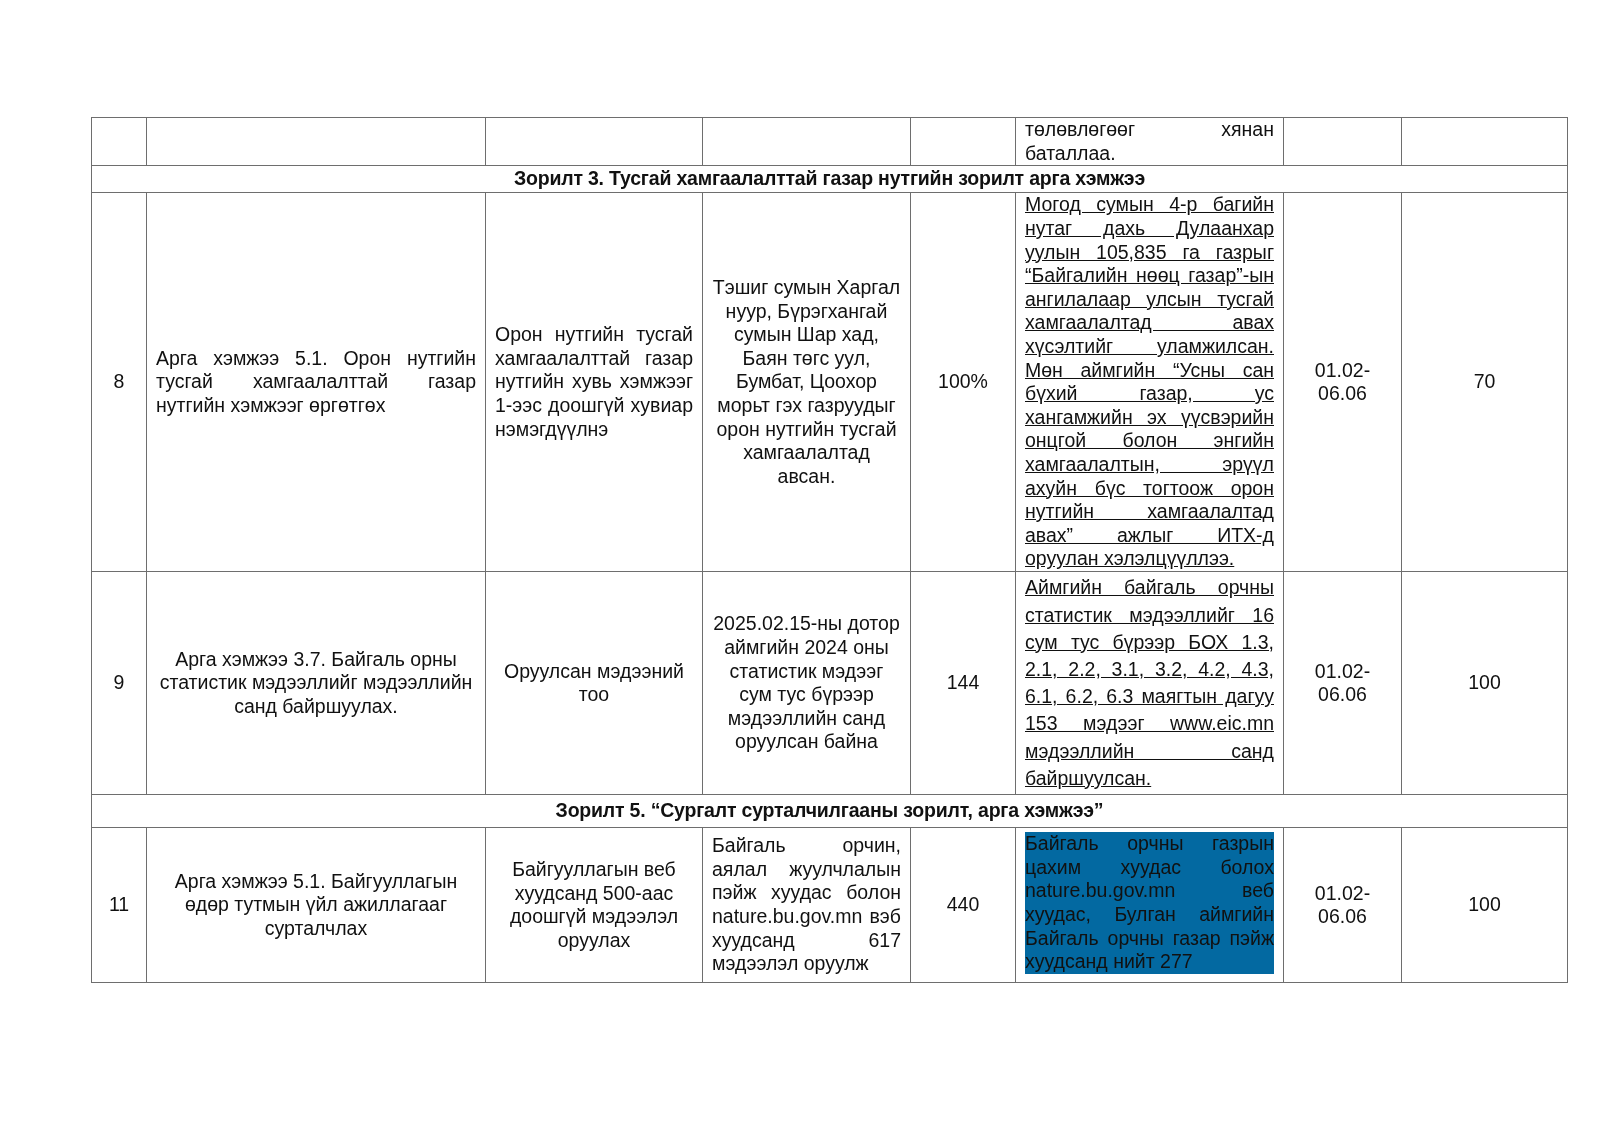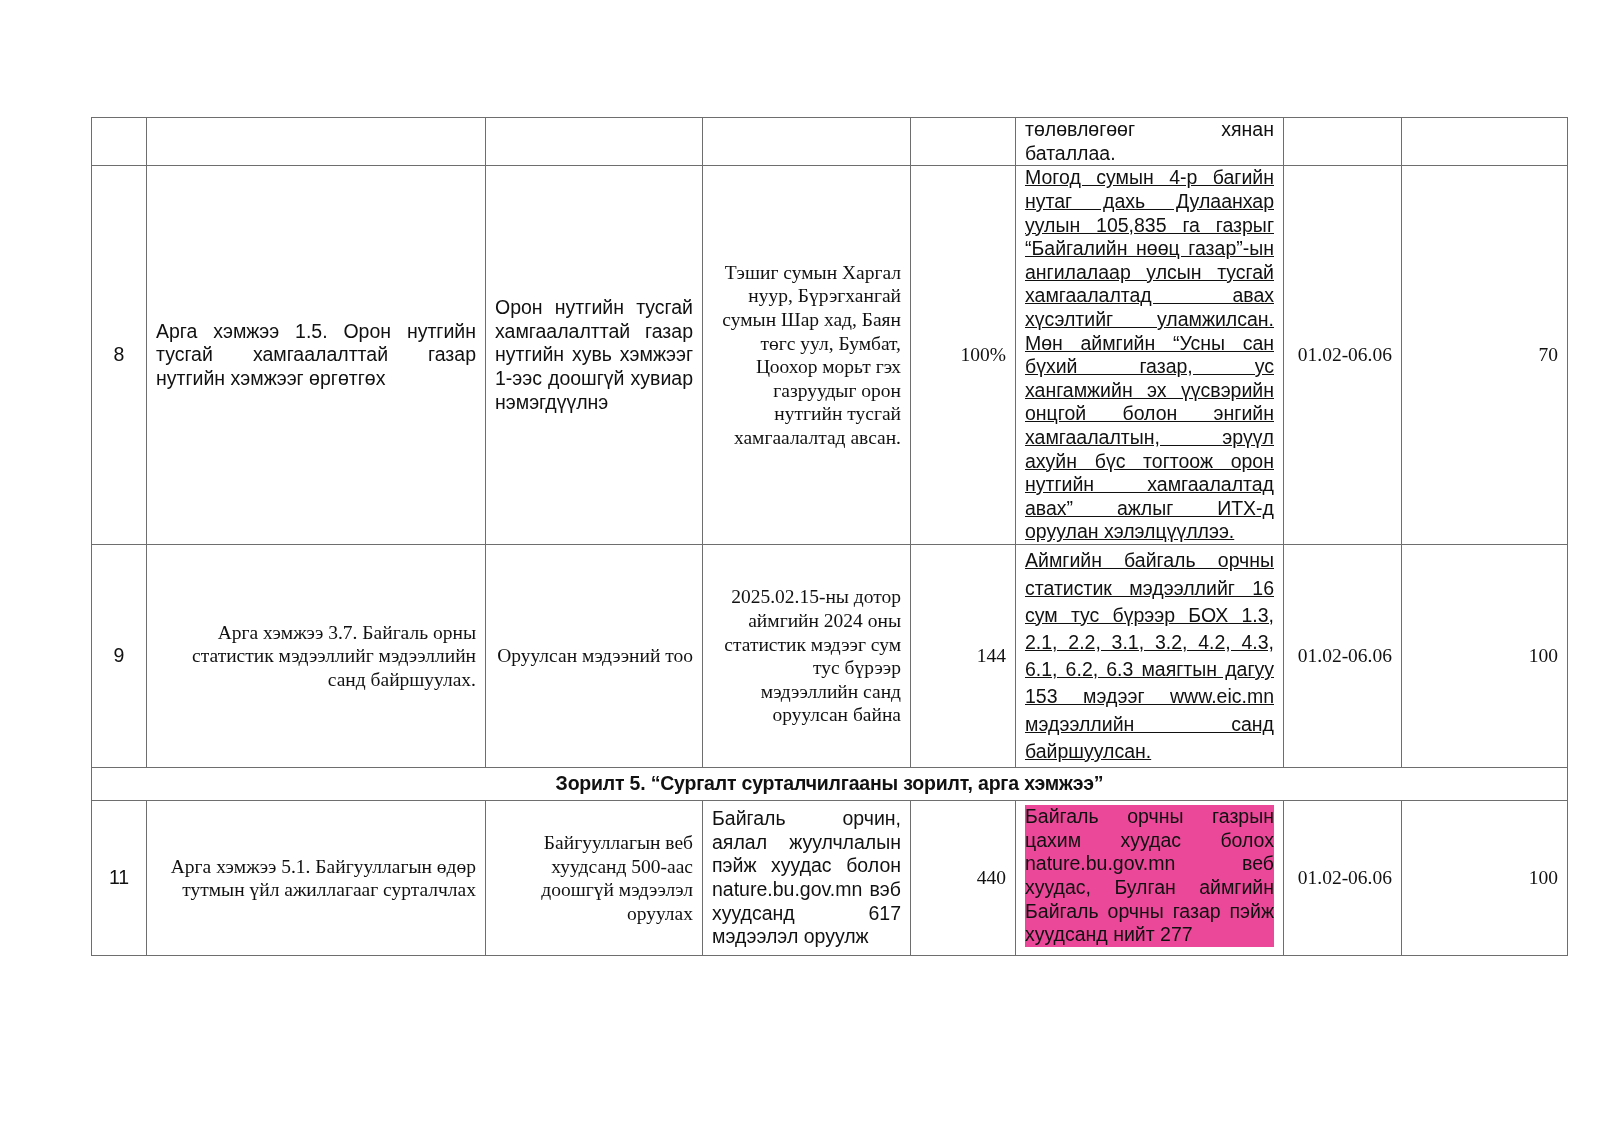--- a/index.html
+++ b/index.html
@@ -3,31 +3,31 @@
 <meta charset="utf-8">
 <style>
   html, body { margin: 0; padding: 0; background: #ffffff; }
   body { width: 1600px; height: 1131px; position: relative; overflow: hidden;
          font-family: "Liberation Sans", sans-serif; color: #111; }
   .page { position: absolute; left: 91px; top: 117px; width: 1476px; }
   table.plan { border-collapse: collapse; width: 1476px; table-layout: fixed; }
   table.plan td { border: 1.5px solid #6e6e6e; padding: 0 9px; vertical-align: middle;
                   font-size: 19.5px; line-height: 23.6px; overflow: hidden; }
   table.plan td.num { text-align: center; padding: 0; }
-  td.center { text-align: right; font-family: Liberation Serif, serif; }
+  td.center { text-align: center; }
   td.justify { text-align: justify; text-align-last: left; }
   td.objective { font-weight: bold; text-align: center; font-size: 19.5px; height: 26px;
                  font-family: "Liberation Sans", sans-serif; letter-spacing: -0.2px; }
   tr.cont td { height: 46px; vertical-align: top; }
   tr.r8 td { height: 378px; }
   tr.r9 td { height: 222px; }
   tr.r10 td { height: 148px; margin-top: 8px; }
   tr.r8 td.result, tr.r9 td.result { vertical-align: middle; }
   tr.r10 td.clip { vertical-align: top; }
-  .shaded { background: #ec4899; display: block; }
+  .shaded { background: #0369a1; display: block; }
   td.result { padding: 0 9px; text-decoration: underline; }
 </style>
 </head>
 <body>
 
 <div class="page">
   <table class="plan">
     <colgroup>
       <col style="width:55px">
       <col style="width:339px">
@@ -43,23 +43,26 @@
         <td class="num"></td>
         <td></td>
         <td></td>
         <td></td>
         <td></td>
         <td class="justify">төлөвлөгөөг хянан баталлаа.</td>
         <td></td>
         <td></td>
       </tr>
 
+      <tr>
+        <td colspan="8" class="objective">Зорилт 3. Тусгай хамгаалалттай газар нутгийн зорилт арга хэмжээ</td>
+      </tr>
       <tr class="r8">
         <td class="num">8</td>
-        <td class="justify">Арга хэмжээ 1.5. Орон нутгийн тусгай хамгаалалттай газар нутгийн хэмжээг өргөтгөх</td>
+        <td class="justify">Арга хэмжээ 5.1. Орон нутгийн тусгай хамгаалалттай газар нутгийн хэмжээг өргөтгөх</td>
         <td class="justify">Орон нутгийн тусгай хамгаалалттай газар нутгийн хувь хэмжээг 1-ээс доошгүй хувиар нэмэгдүүлнэ</td>
         <td class="center">Тэшиг сумын Харгал нуур, Бүрэгхангай сумын Шар хад, Баян төгс уул, Бумбат, Цоохор морьт гэх газруудыг орон нутгийн тусгай хамгаалалтад авсан.</td>
         <td class="center">100%</td>
         <td class="justify result">Могод сумын 4-р багийн нутаг дахь Дулаанхар уулын 105,835 га газрыг “Байгалийн нөөц газар”-ын ангилалаар улсын тусгай хамгаалалтад авах хүсэлтийг уламжилсан. Мөн аймгийн “Усны сан бүхий газар, ус хангамжийн эх үүсвэрийн онцгой болон энгийн хамгаалалтын, эрүүл ахуйн бүс тогтоож орон нутгийн хамгаалалтад авах” ажлыг ИТХ-д оруулан хэлэлцүүллээ.</td>
         <td class="center">01.02-06.06</td>
         <td class="center">70</td>
       </tr>
 
       <tr class="r9">
         <td class="num">9</td>

